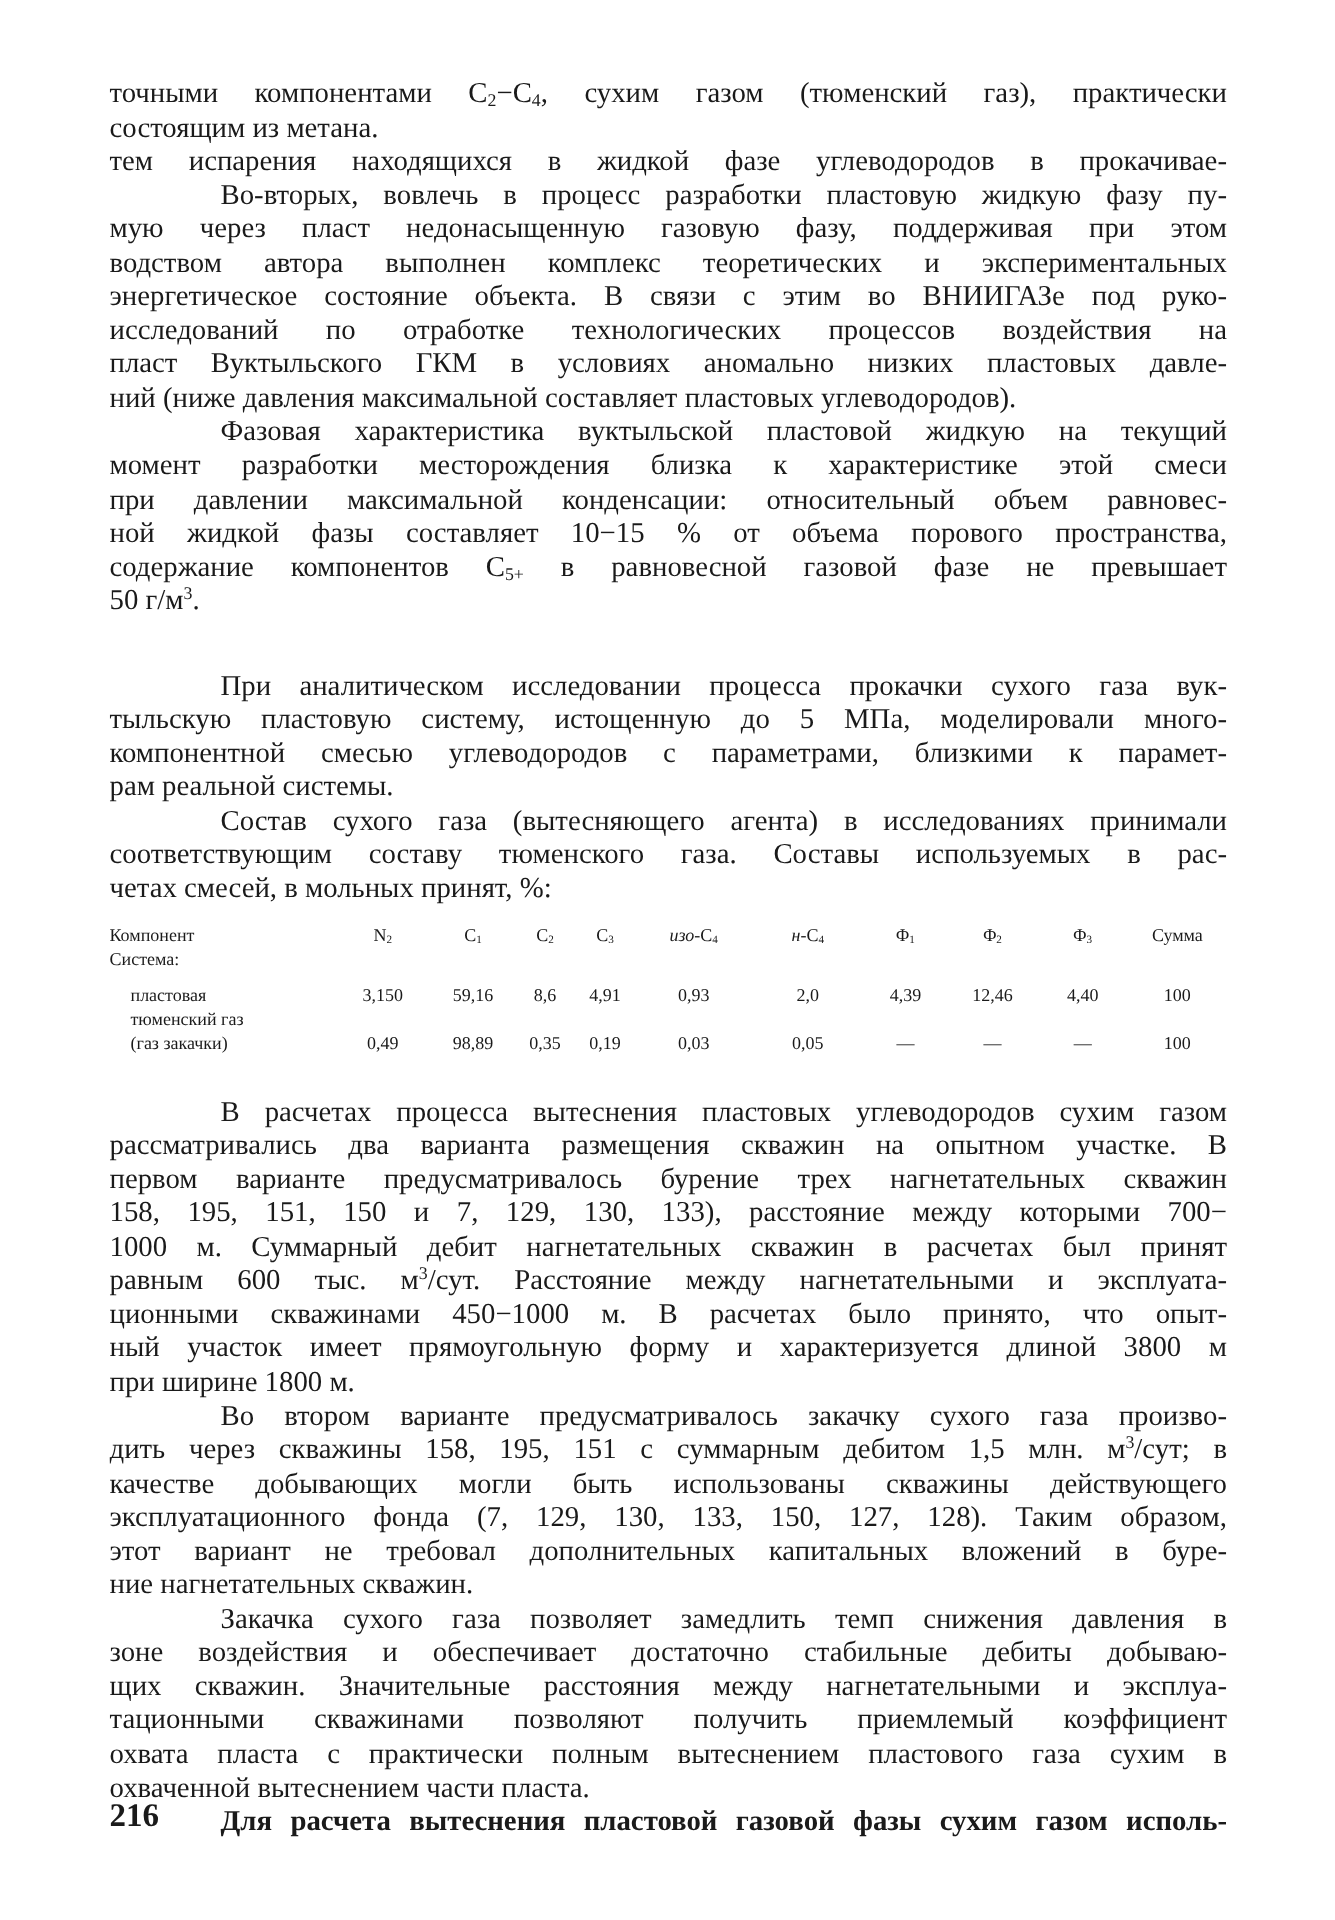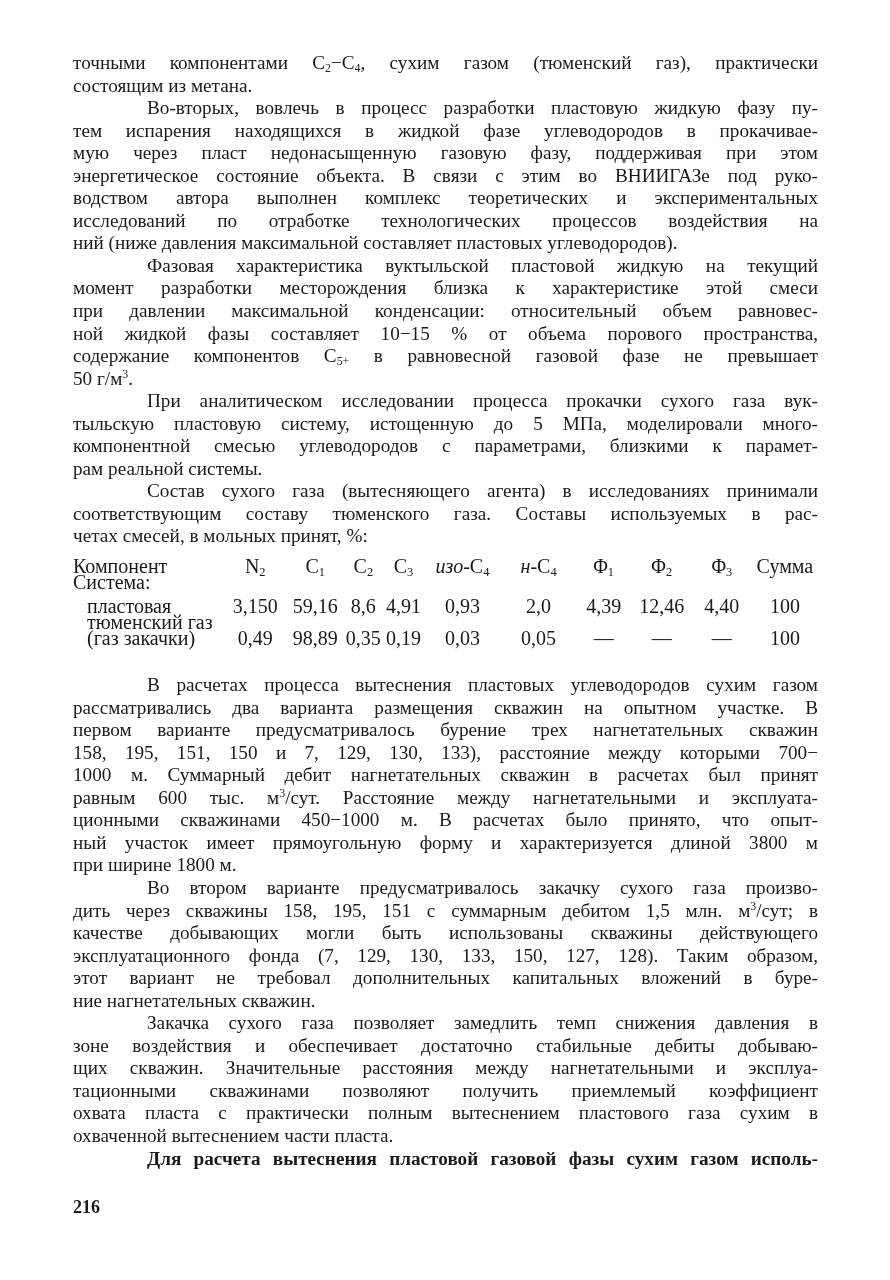--- a/index.html
+++ b/index.html
@@ -10,64 +10,65 @@
     font-size: 19.2px; line-height: 22.55px; color: #1a1a1a;
     text-align: justify;
   }
   .para { margin: 0; text-indent: 0; }
   .line { display: block; text-align: justify; text-align-last: justify; white-space: nowrap; overflow: hidden; }
   .line.last { text-align-last: left; }
   sub, sup { font-size: 0.62em; line-height: 0; }
   sub { vertical-align: -0.25em; }
   sup { vertical-align: 0.55em; }
 
-  .tbl { margin: 10px 0 8px 0; font-size: 20px; line-height: 16px; border-collapse: collapse; width: 745px;
+  .tbl { margin: 10px 0 8px 0; font-size: 12px; line-height: 16px; border-collapse: collapse; width: 745px;
          font-family: "Liberation Serif", "DejaVu Serif", serif; color:#1a1a1a; }
   .tbl td { padding: 0; vertical-align: bottom; white-space: nowrap; }
   .tbl .lbl { text-align: left; }
   .tbl .num { text-align: center; }
   .tbl tr.hdr td { padding-bottom: 0px; }
   .tbl tr.vals td { height: 24px; }
   .tbl .sub2 { padding-left: 14px; }
   .ital { font-style: italic; }
 
   .pagenum {
     position: absolute; left: 73px; top: 1197px;
     font-family: "Liberation Serif", "DejaVu Serif", serif; font-weight: bold;
-    font-size: 18px; color: #1a1a1a; text-align: right;
+    font-size: 22px; color: #1a1a1a; text-align: right;
   }
 </style>
 </head>
 <body>
 
 <div class="page">
   <div id="before">
       <div class="para">
         <span class="line">точными компонентами C<sub>2</sub>−C<sub>4</sub>, сухим газом (тюменский газ), практически</span>
         <span class="line last">состоящим из метана.</span>
       </div>
       <div class="para">
+        <span class="line">тем испарения находящихся в жидкой фазе углеводородов в прокачивае-</span>
         <span class="line" style="padding-left: 74px;">Во-вторых, вовлечь в процесс разработки пластовую жидкую фазу пу-</span>
-        <span class="line">тем испарения находящихся в жидкой фазе углеводородов в прокачивае-</span>
         <span class="line">мую через пласт недонасыщенную газовую фазу, поддерживая при этом</span>
+        <span class="line">водством автора выполнен комплекс теоретических и экспериментальных</span>
         <span class="line">энергетическое состояние объекта. В связи с этим во ВНИИГАЗе под руко-</span>
-        <span class="line">водством автора выполнен комплекс теоретических и экспериментальных</span>
         <span class="line">исследований по отработке технологических процессов воздействия на</span>
+        <span class="line">пласт Вуктыльского ГКМ в условиях аномально низких пластовых давле-</span>
         <span class="line last">ний (ниже давления максимальной составляет пластовых углеводородов).</span>
       </div>
       <div class="para">
         <span class="line" style="padding-left: 74px;">Фазовая характеристика вуктыльской пластовой жидкую на текущий</span>
         <span class="line">момент разработки месторождения близка к характеристике этой смеси</span>
         <span class="line">при давлении максимальной конденсации: относительный объем равновес-</span>
         <span class="line">ной жидкой фазы составляет 10−15 % от объема порового пространства,</span>
         <span class="line">содержание компонентов C<sub>5+</sub> в равновесной газовой фазе не превышает</span>
         <span class="line last">50 г/м<sup>3</sup>.</span>
       </div>
       <div class="para">
-        <span class="line" style="padding-left: 74px;">При аналитическом исследовании процесса прокачки сухого газа вук-</span>
+        <span class="line" style="padding-left: 74px; margin-top: 34px;">При аналитическом исследовании процесса прокачки сухого газа вук-</span>
         <span class="line">тыльскую пластовую систему, истощенную до 5 МПа, моделировали много-</span>
         <span class="line">компонентной смесью углеводородов с параметрами, близкими к парамет-</span>
         <span class="line last">рам реальной системы.</span>
       </div>
       <div class="para">
         <span class="line" style="padding-left: 74px;">Состав сухого газа (вытесняющего агента) в исследованиях принимали</span>
         <span class="line">соответствующим составу тюменского газа. Составы используемых в рас-</span>
         <span class="line last">четах смесей, в мольных принят, %:</span>
       </div>
     </div>

